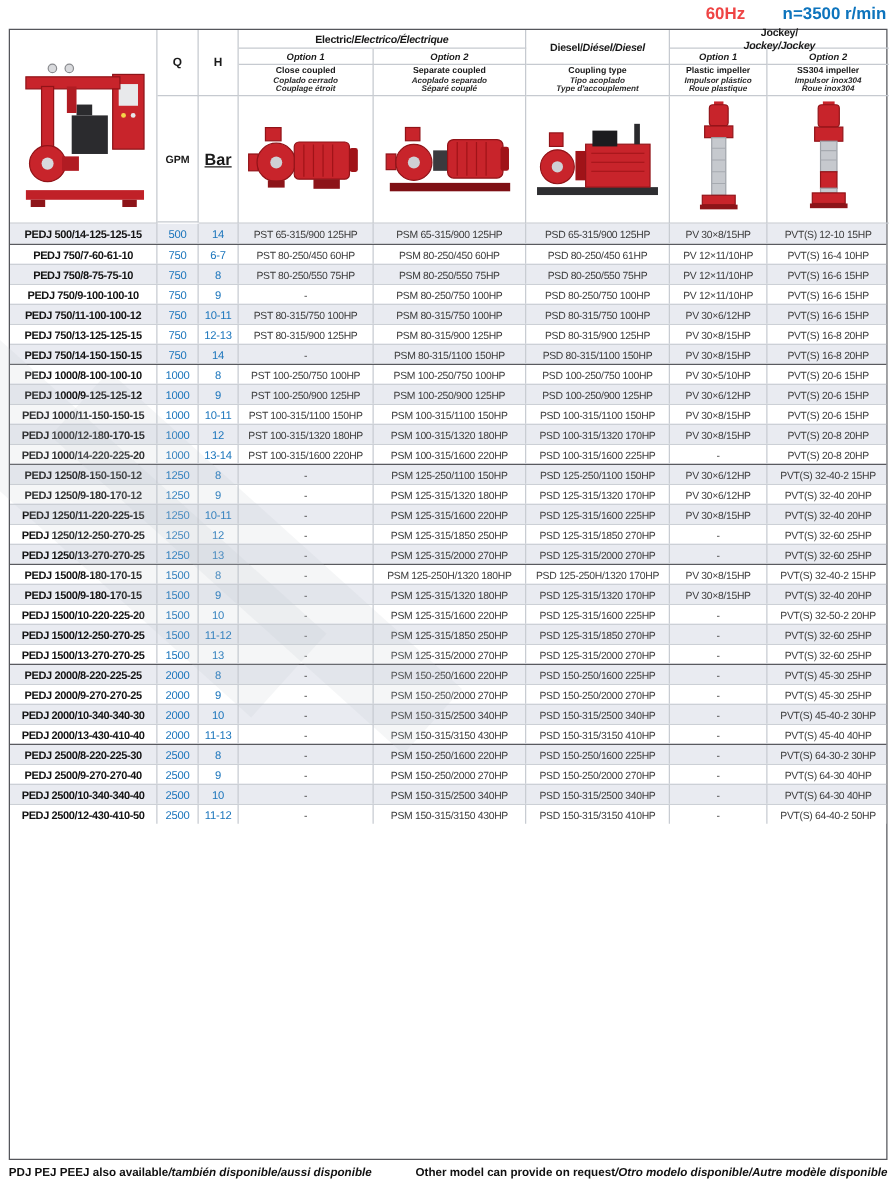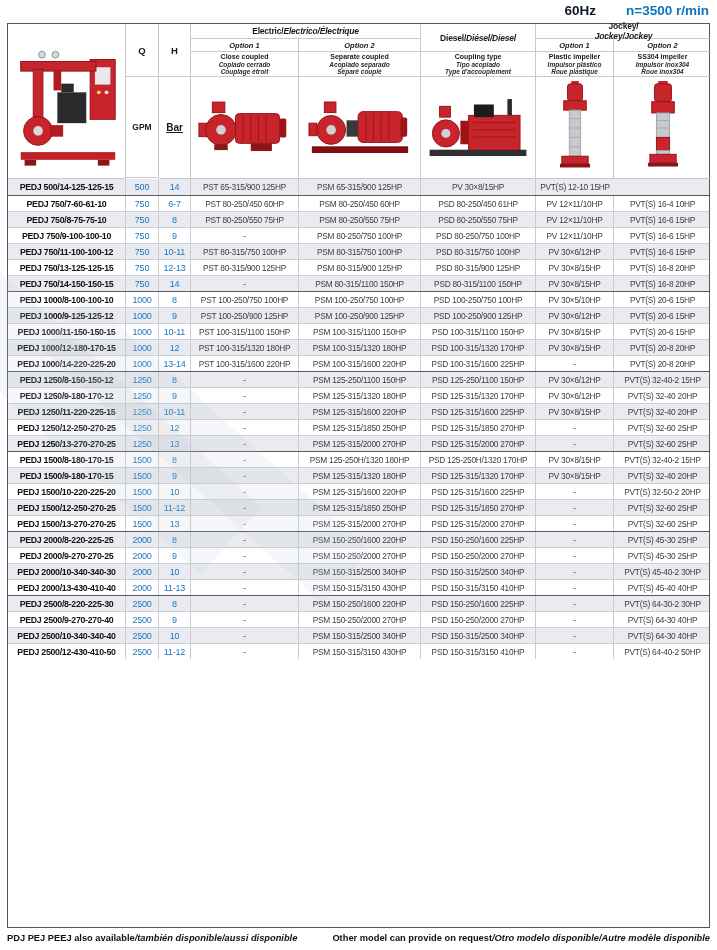--- a/index.html
+++ b/index.html
@@ -56,21 +56,21 @@
 </style>
 </head>
 <body>
 
 <div id="page">
 
   <div class="wm" style="left:30px;top:190px;width:90px;height:420px;"></div>
   <div class="wm" style="left:170px;top:260px;width:70px;height:380px;"></div>
 
   <div id="freqline">
-    <span style="color:#0f172a;">60Hz</span>
+    <span style="color:#ef4444;">60Hz</span>
     <span style="color:#0d74bd;">n=3500 r/min</span>
   </div>
 
   <div id="tbl">
 
     <div id="thead">
 
       <div class="hc" style="left:0;top:0;width:118px;height:155px;">
         <svg width="108" height="142" viewBox="0 0 112 146">
           <rect x="8" y="126" width="98" height="8" fill="#c02128"></rect>
@@ -149,21 +149,21 @@
       <div class="hc noright" style="left:606px;top:28px;width:97px;height:25px;">
         <span class="desc-en">SS304 impeller</span>
         <span class="desc-tr">Impulsor inox304</span>
         <span class="desc-tr">Roue inox304</span>
       </div>
 
       <div class="hc qh" style="left:118px;top:52px;width:33px;height:102px;">
         <span style="font-size:8.5px;">GPM</span>
       </div>
       <div class="hc qh" style="left:151px;top:53px;width:32px;height:102px;">
-        <span style="font-size:10px;text-decoration:underline;">Bar</span>
+        <span style="font-size:13px;text-decoration:underline;">Bar</span>
       </div>
 
       <div class="hc" style="left:183px;top:53px;width:108px;height:102px;">
         <svg width="96" height="58" viewBox="0 0 100 58">
           <rect x="16" y="2" width="13" height="11" fill="#c8242b" stroke="#911318"></rect>
           <rect x="2" y="24" width="8" height="14" fill="#c8242b" stroke="#911318"></rect>
           <circle cx="25" cy="31" r="16" fill="#c8242b" stroke="#911318"></circle>
           <circle cx="25" cy="31" r="5" fill="#cfd1d5"></circle>
           <rect x="40" y="14" width="46" height="31" rx="4" fill="#c8242b" stroke="#911318"></rect>
           <line x1="48" y1="16" x2="48" y2="43" stroke="#a01318"></line>
@@ -236,20 +236,21 @@
       </div>
     </div>
 
     <div id="rows">
         <div class="row stripe">
           <div class="cell model">PEDJ 500/14-125-125-15</div>
           <div class="cell q">500</div>
           <div class="cell h">14</div>
           <div class="cell spec">PST 65-315/900 125HP</div>
           <div class="cell spec">PSM 65-315/900 125HP</div>
+          <div class="cell spec">PSD 65-315/900 125HP</div>
           <div class="cell spec">PV 30×8/15HP</div>
           <div class="cell spec">PVT(S) 12-10 15HP</div>
         </div>
         <div class="row gstart">
           <div class="cell model">PEDJ 750/7-60-61-10</div>
           <div class="cell q">750</div>
           <div class="cell h">6-7</div>
           <div class="cell spec">PST 80-250/450 60HP</div>
           <div class="cell spec">PSM 80-250/450 60HP</div>
           <div class="cell spec">PSD 80-250/450 61HP</div>

